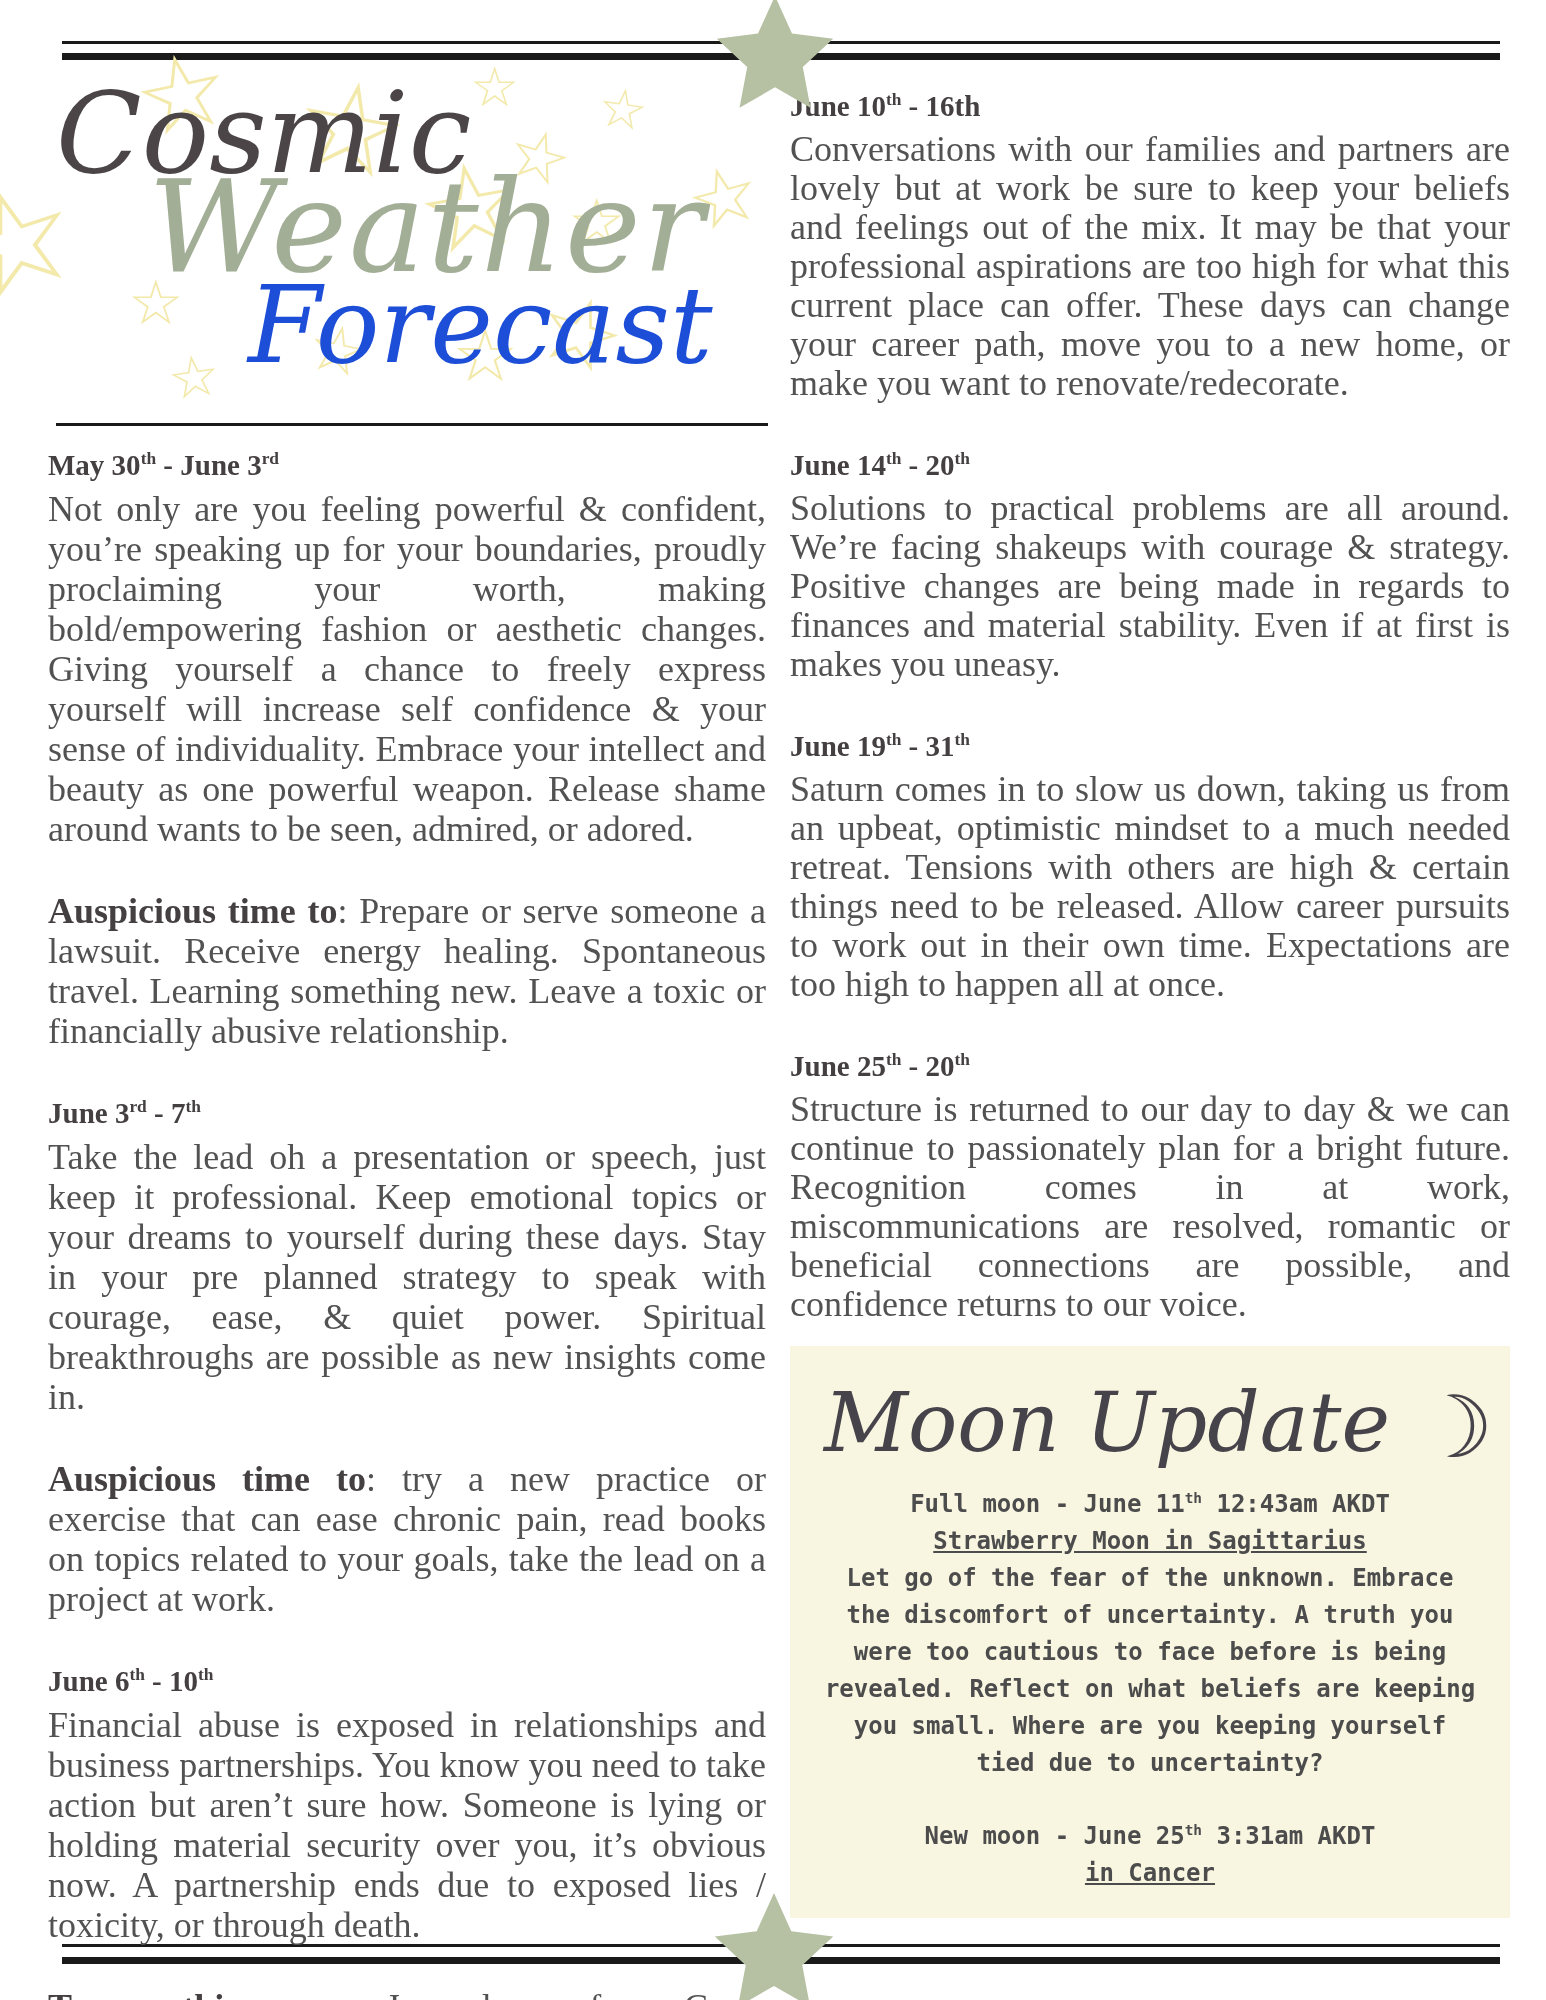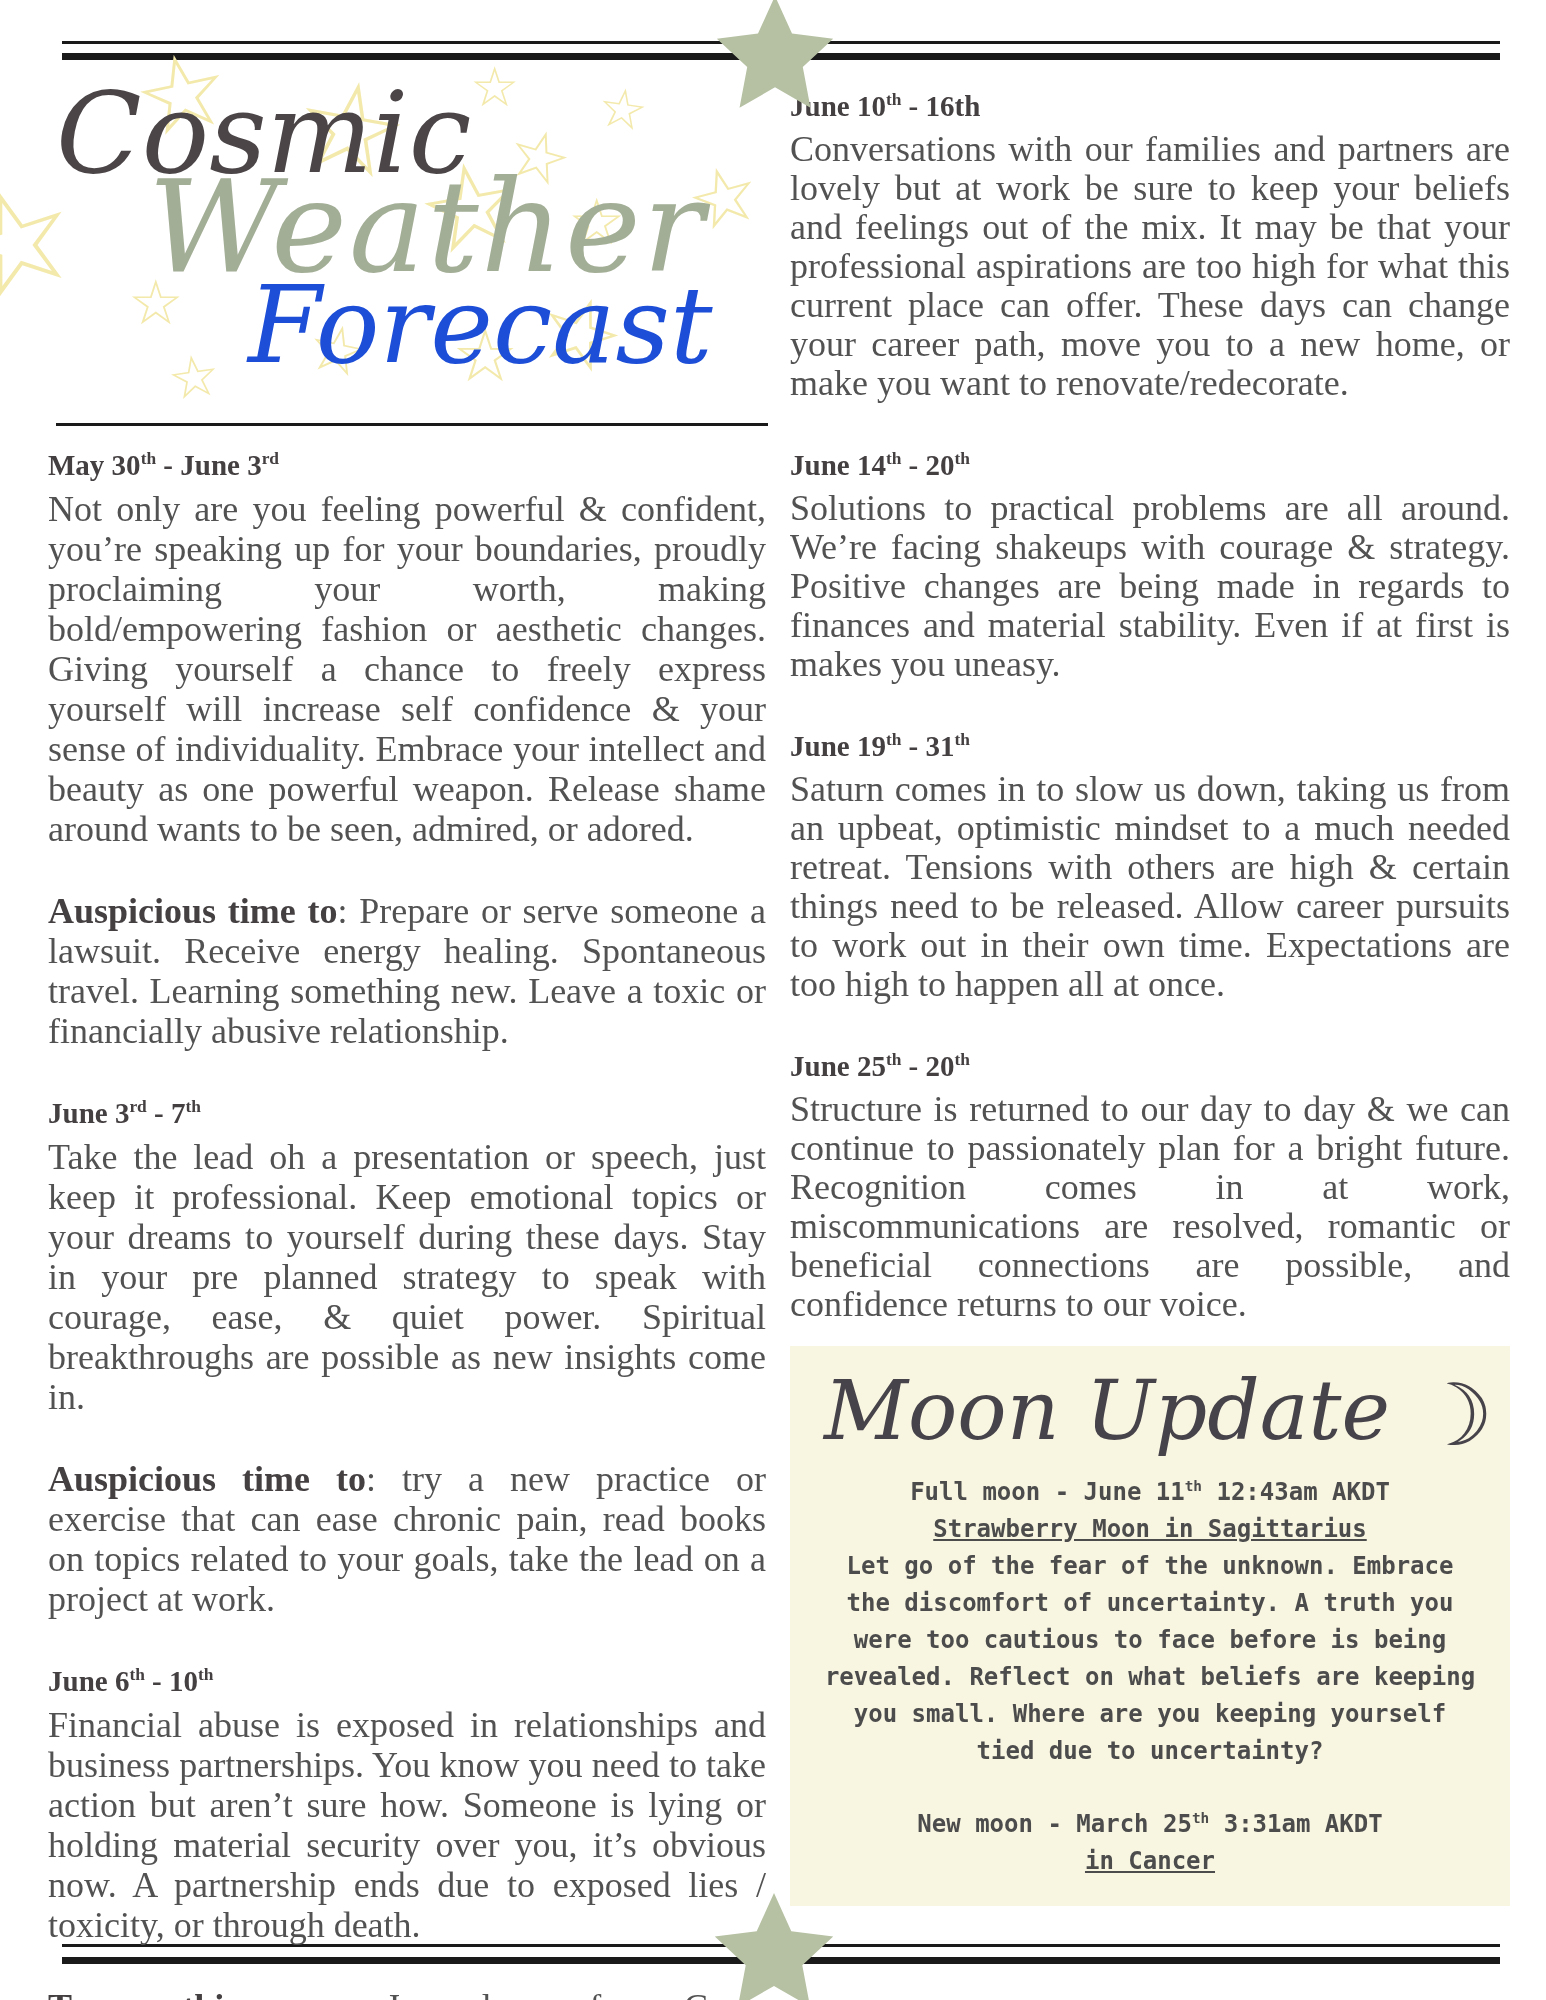--- a/index.html
+++ b/index.html
@@ -48,21 +48,21 @@
   .col-right .first-heading{margin-top:0;}
   sup{font-size:60%;line-height:0;vertical-align:super;}
   .sec-body{
     font-size:36px;line-height:40px;text-align:justify;margin:6px 0 0 0;color:#525252;
   }
   .col-right .sec-body{line-height:39px;}
   .lead-par{margin-top:42px;font-family:Liberation Serif, serif;}
   .lead-label{font-weight:bold;color:#443f40;}
   
   .moon-box{
-    margin-top:22px;background:#f8f5e1;width:652px;padding:6px 34px 26px 34px;
+    margin-top:22px;background:#f8f5e1;width:652px;padding:18px 34px 26px 34px;
     text-align:center;
   }
   .moon-title{
     font-family:"DejaVu Serif", serif;font-style:italic;
     font-size:82px;color:#47434a;line-height:118px;white-space:nowrap;
   }
   .moon-title .crescent{font-family:"DejaVu Sans", sans-serif;font-style:normal;font-size:86px;vertical-align:-6px;}
   .moon-mono{
     font-family:"DejaVu Sans Mono", monospace;font-weight:bold;
     font-size:24px;line-height:37px;color:#4c4c4c;
@@ -150,20 +150,20 @@
     <div class="moon-box">
       <div class="moon-title"><span>Moon Update</span> <span class="crescent">☽</span></div>
 
       <div class="moon-mono moon-block">
         <div><span>Full moon - June 11</span><sup>th</sup><span> 12:43am AKDT</span></div>
         <div class="moon-sign">Strawberry Moon in Sagittarius</div>
         <div>Let go of the fear of the unknown. Embrace the discomfort of uncertainty. A truth you were too cautious to face before is being revealed. Reflect on what beliefs are keeping you small. Where are you keeping yourself tied due to uncertainty?</div>
       </div>
 
       <div class="moon-mono moon-block">
-        <div><span>New moon - March 25</span><sup>th</sup><span> 3:31am AKDT</span></div>
+        <div><span>New moon - June 25</span><sup>th</sup><span> 3:31am AKDT</span></div>
         <div class="moon-sign">in Cancer</div>
       </div>
     </div>
 
   </div>
 
 </div>
 
 </body></html>

